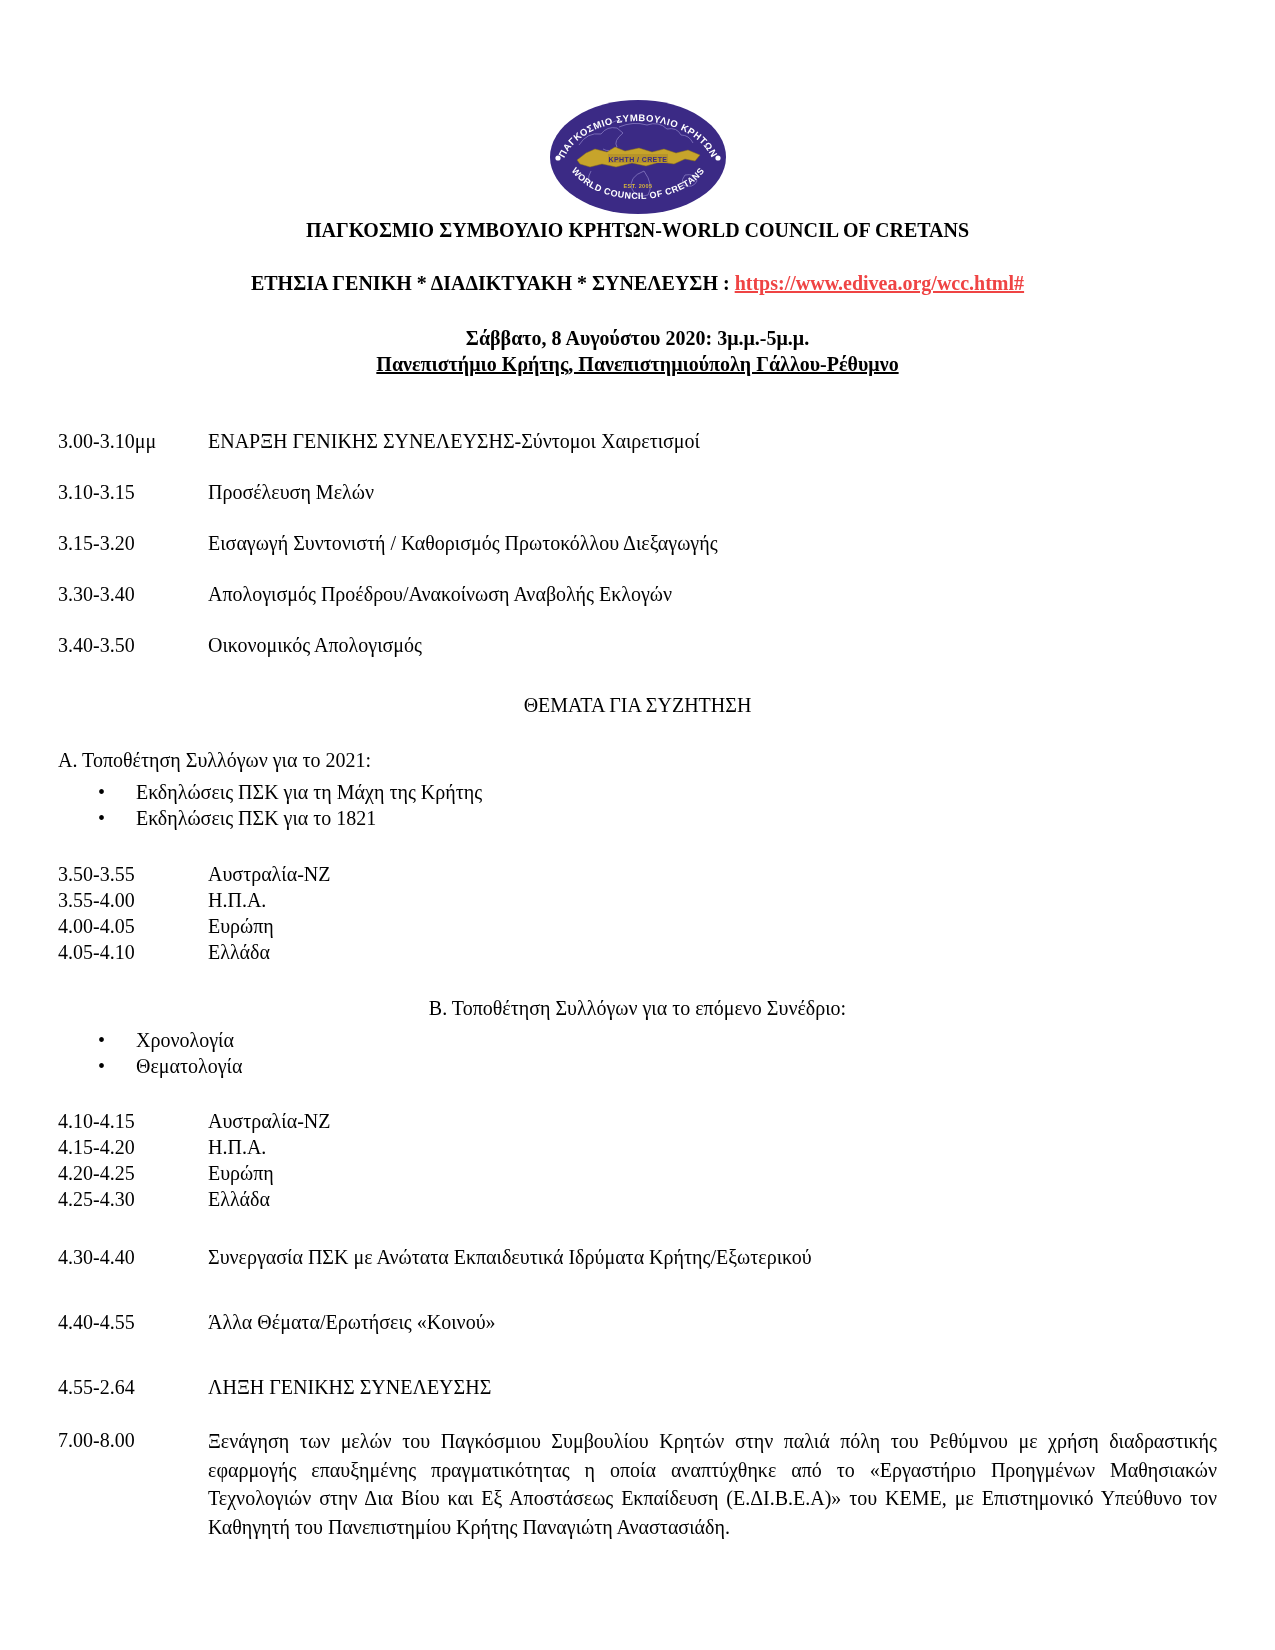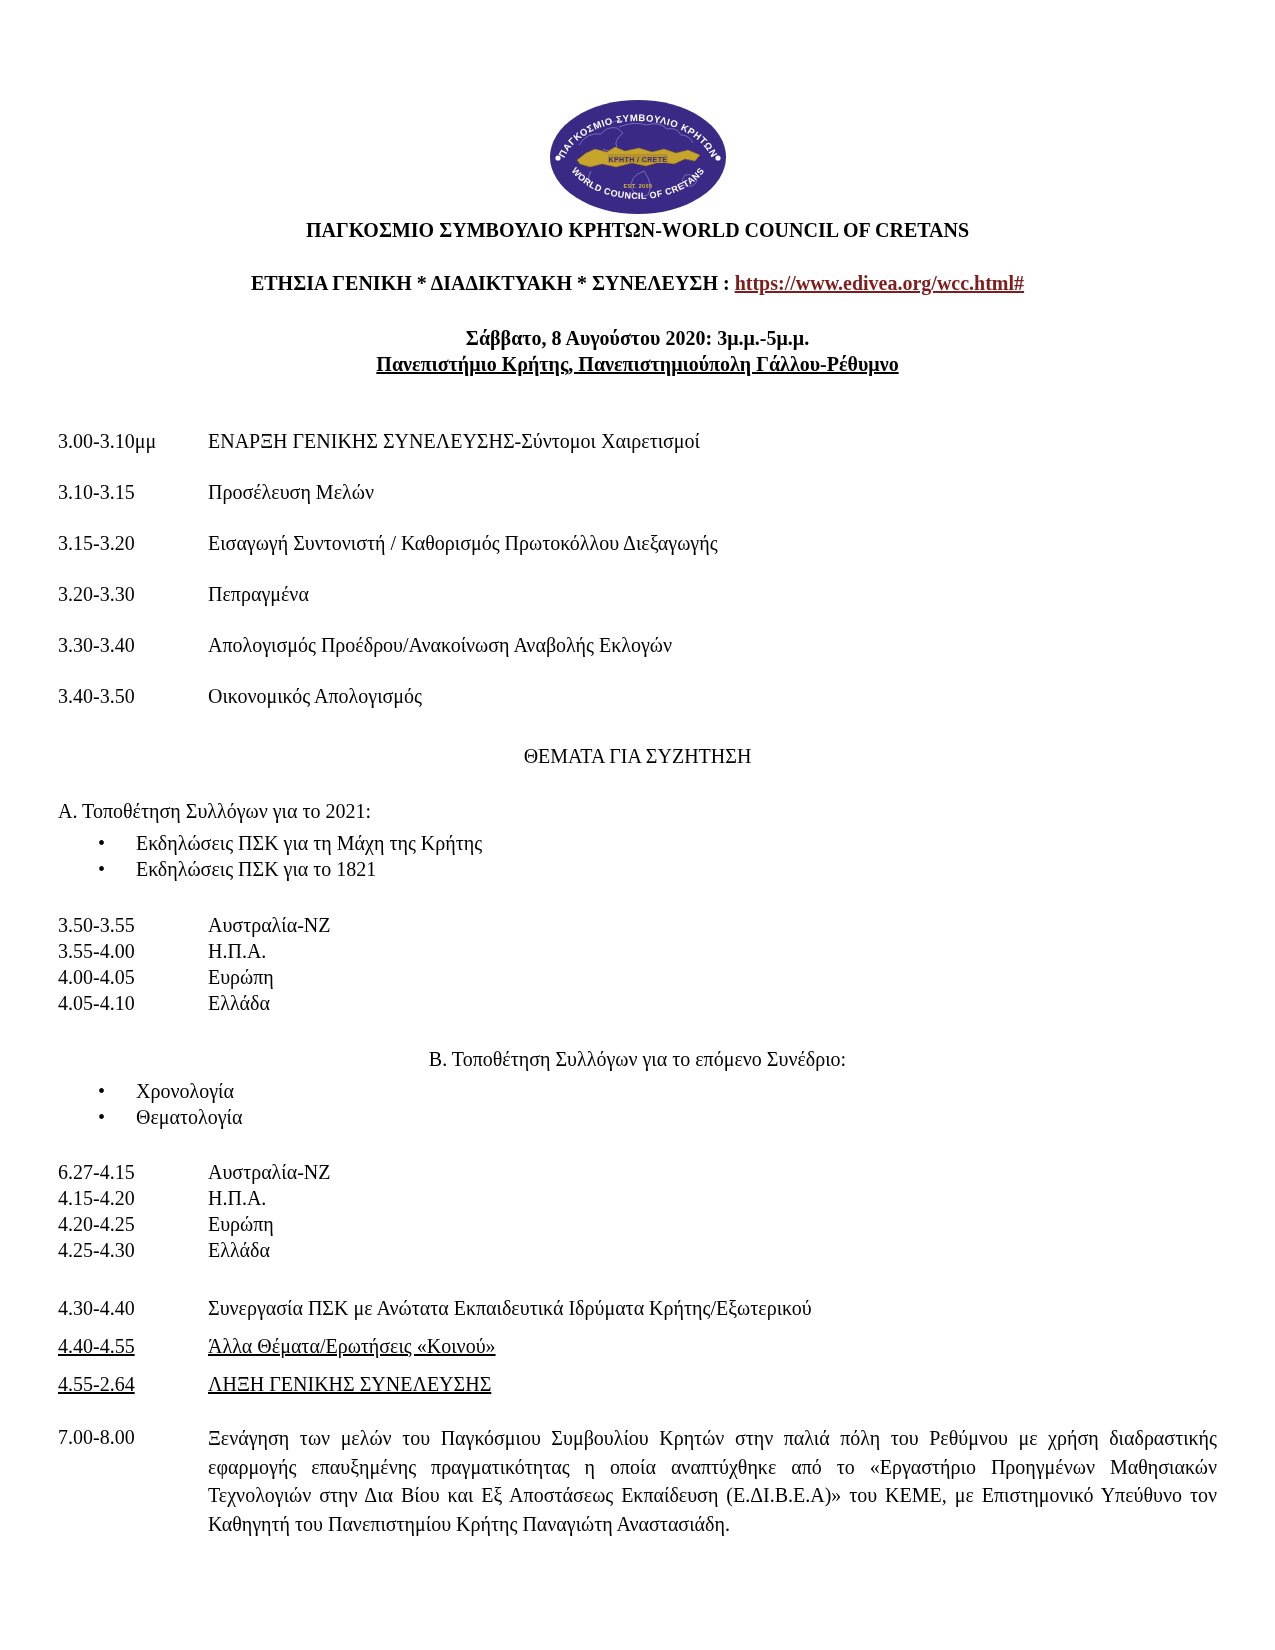--- a/index.html
+++ b/index.html
@@ -10,40 +10,40 @@
     background: #ffffff;
     font-family: "Liberation Serif", "DejaVu Serif", serif;
     font-size: 20px;
     color: #000;
     overflow: hidden;
   }
   .logo-wrap { padding-top: 99px; display: flex; justify-content: center; }
   .hdr { text-align: center; font-weight: bold; }
   .h-title { margin-top: 2px; line-height: 26px; }
   .h-link-line { margin-top: 27px; line-height: 26px; }
-  a.doc-link { color: #7f1d1d; text-decoration: underline; font-weight: bold; cursor: pointer; }
+  a.doc-link { color: #ef4444; text-decoration: underline; font-weight: bold; cursor: pointer; }
   .h-date { margin-top: 29px; line-height: 26px; }
   .h-loc { line-height: 26px; text-decoration: underline; }
   .content { padding: 0 58px; }
   .row { display: grid; grid-template-columns: 150px 1fr; line-height: 26px; }
   .row .time { white-space: nowrap; }
   .agenda1 { margin-top: 51px; }
   .agenda1 .row { margin-bottom: 25px; }
   .agenda1 .row:last-child { margin-bottom: 0; }
   .topics-heading { text-align: center; margin-top: 34px; line-height: 26px; }
   .section-title { margin-top: 29px; line-height: 26px; }
   .section-title.secb { margin-top: 30px; text-align: center; }
   .bullets { margin: 6px 0 0 0; padding: 0; list-style: none; }
   .bullets li { display: grid; grid-template-columns: 40px 38px 1fr; line-height: 26px; }
   .bullets .b-glyph { text-align: left; }
   .sched { margin-top: 30px; }
   .sched.schedb { margin-top: 29px; }
   .sched .row { line-height: 26px; }
   .mt32 { margin-top: 32px; }
-  .mt26 { margin-top: 12px; text-decoration: underline; }
+  .mt26 { margin-top: 39px; }
   .mt27 { margin-top: 27px; }
   .tour-desc { text-align: justify; line-height: 28.5px; }
 </style>
 </head>
 <body>
 
 <div class="page">
 
   <div class="logo-wrap">
     <svg width="178" height="116" viewBox="0 0 178 116">
@@ -89,24 +89,20 @@
         <div class="time">3.00-3.10μμ</div>
         <div class="desc">ΕΝΑΡΞΗ ΓΕΝΙΚΗΣ ΣΥΝΕΛΕΥΣΗΣ-Σύντομοι Χαιρετισμοί</div>
       </div>
       <div class="row">
         <div class="time">3.10-3.15</div>
         <div class="desc">Προσέλευση Μελών</div>
       </div>
       <div class="row">
         <div class="time">3.15-3.20</div>
         <div class="desc">Εισαγωγή Συντονιστή / Καθορισμός Πρωτοκόλλου Διεξαγωγής</div>
-      </div>
-      <div class="row">
-        <div class="time">3.20-3.30</div>
-        <div class="desc">Πεπραγμένα</div>
       </div>
       <div class="row">
         <div class="time">3.30-3.40</div>
         <div class="desc">Απολογισμός Προέδρου/Ανακοίνωση Αναβολής Εκλογών</div>
       </div>
       <div class="row">
         <div class="time">3.40-3.50</div>
         <div class="desc">Οικονομικός Απολογισμός</div>
       </div>
     </div>
@@ -155,21 +151,21 @@
       </li>
       <li>
         <span></span>
         <span class="b-glyph">•</span>
         <span>Θεματολογία</span>
       </li>
     </ul>
 
     <div class="sched schedb">
       <div class="row">
-        <div class="time">6.27-4.15</div>
+        <div class="time">4.10-4.15</div>
         <div class="desc">Αυστραλία-NZ</div>
       </div>
       <div class="row">
         <div class="time">4.15-4.20</div>
         <div class="desc">Η.Π.Α.</div>
       </div>
       <div class="row">
         <div class="time">4.20-4.25</div>
         <div class="desc">Ευρώπη</div>
       </div>

